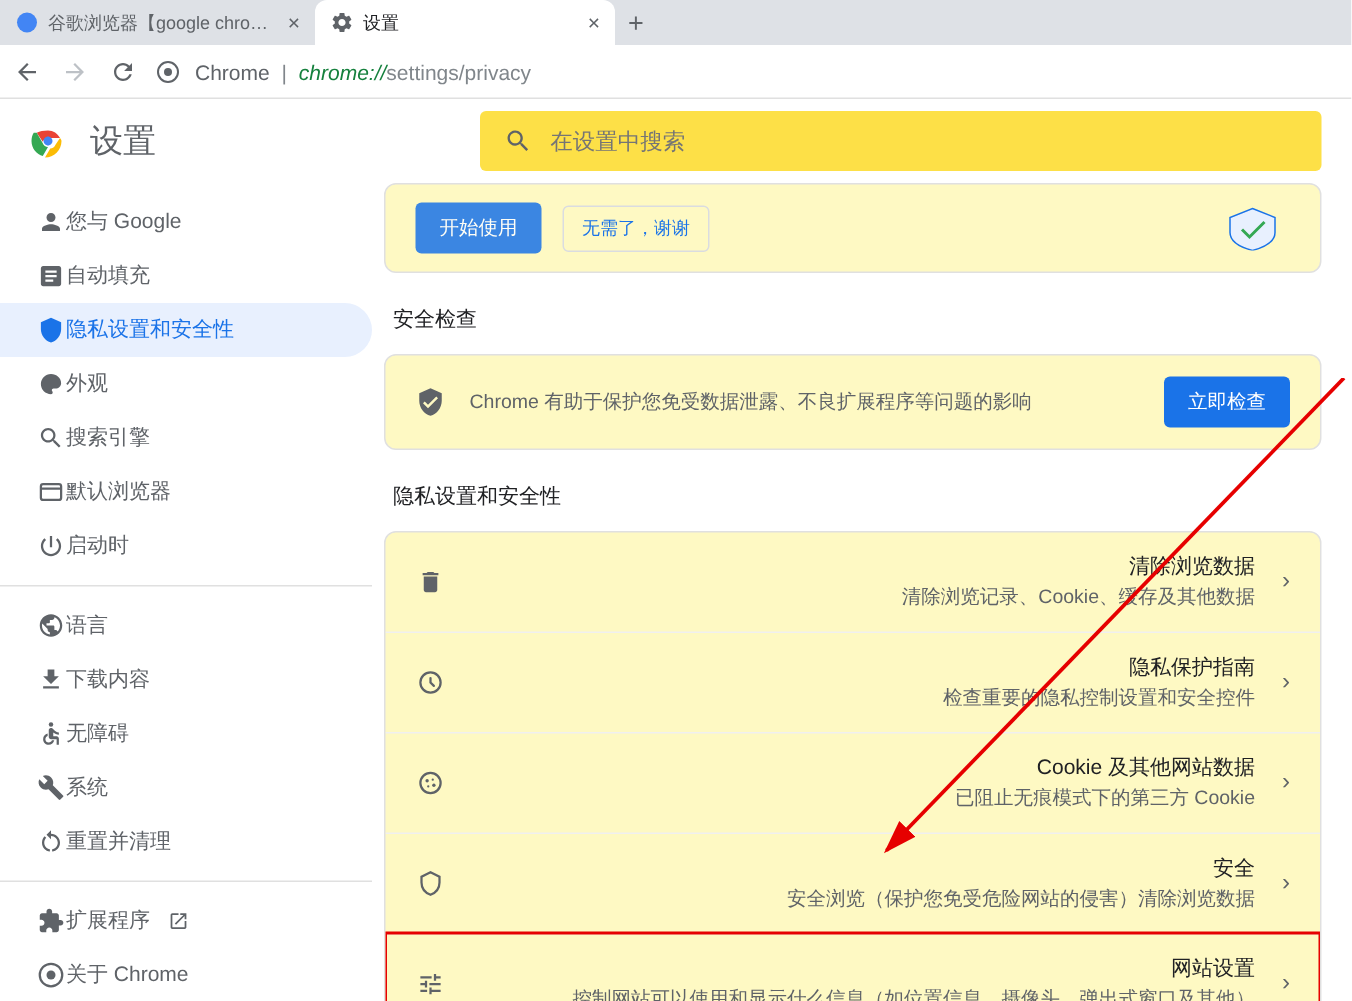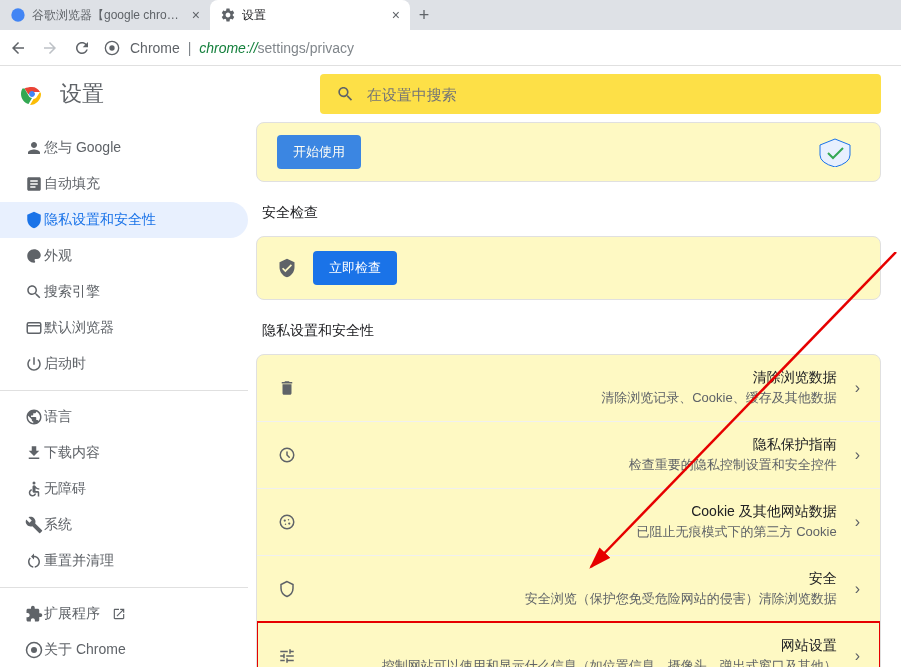--- a/index.html
+++ b/index.html
@@ -265,32 +265,34 @@
           </span>
           <span>关于 Chrome</span>
         </div>
       </div>
   </div>
 
   <div class="content">
 
     <div class="card top-card" style="margin-top:0;">
       <button class="blue-btn" style="opacity:0.85">开始使用</button>
+      <div class="outline-box">无需了，谢谢</div>
       <div style="flex:1"></div>
       <svg width="50" height="30">
           <path d="M25 2 L40 8 L40 18 Q40 26 25 30 Q10 26 10 18 L10 8 Z" fill="#e8f0fe" stroke="#1a73e8" stroke-width="1"></path>
           <path d="M18 16 L23 21 L33 11" stroke="#34a853" stroke-width="2" fill="none"></path>
         </svg>
     </div>
 
     <div class="section-label">安全检查</div>
     <div class="card safety-card">
       <svg width="20" height="20" viewBox="0 0 24 24" fill="#5f6368">
           <path d="M12 1L3 5v6c0 5.55 3.84 10.74 9 12 5.16-1.26 9-6.45 9-12V5l-9-4zm-2 16l-4-4 1.41-1.41L10 14.17l6.59-6.59L18 9l-8 8z"></path>
         </svg>
+      <div class="safety-text">Chrome 有助于保护您免受数据泄露、不良扩展程序等问题的影响</div>
       <button class="blue-btn">立即检查</button>
     </div>
 
     <div class="section-label">隐私设置和安全性</div>
     <div class="card list-card" id="privacy-rows">
         <div class="list-row">
           <span class="row-icon">
             <svg width="18" height="18" viewBox="0 0 24 24" fill="currentColor">
               <path d="M6 19c0 1.1.9 2 2 2h8c1.1 0 2-.9 2-2V7H6v12zM19 4h-3.5l-1-1h-5l-1 1H5v2h14V4z"></path>
             </svg>

